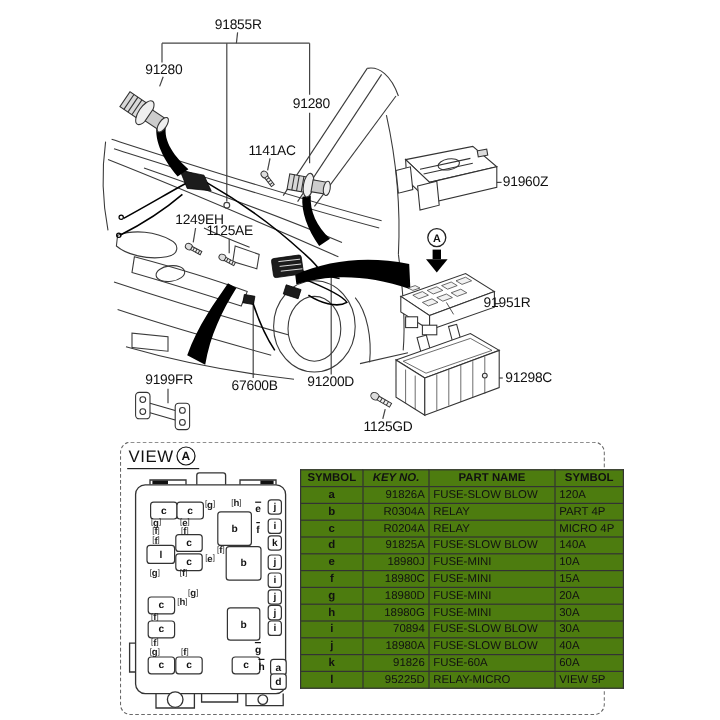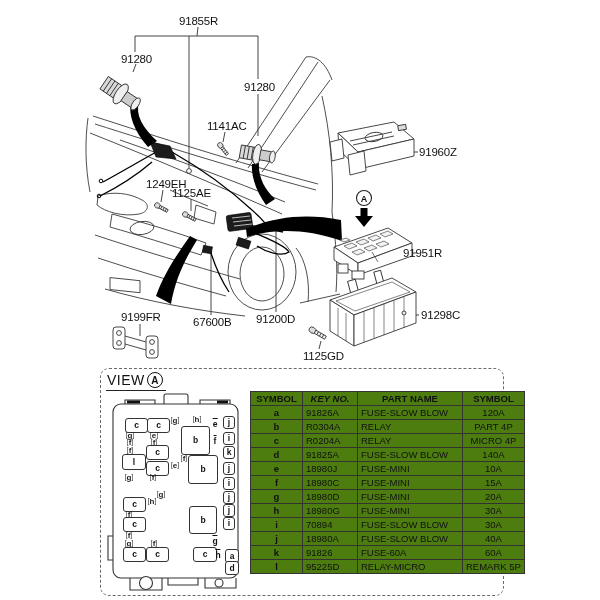--- a/index.html
+++ b/index.html
@@ -25,23 +25,23 @@
   .cell-br::after{content:"]";font-size:6.5px;font-weight:normal;vertical-align:1px;}
   .cell-ov{position:absolute;transform:translate(-50%,-50%);font-size:8.5px;font-weight:bold;color:#111;
            line-height:1;border-top:1px solid #111;padding-top:0.5px;}
   
   table.parts{position:absolute;left:250px;top:391px;border-collapse:collapse;table-layout:fixed;
               font-size:9.5px;color:#111;background:#4d7c0f;}
   table.parts th, table.parts td{border:1px solid #333;height:13px;padding:0 3px;line-height:1;
               overflow:hidden;white-space:nowrap;}
   table.parts th{font-weight:bold;text-align:center;font-size:9.5px;}
   td.c-sym{text-align:center;font-weight:bold;}
-  td.c-key{text-align:left;}
+  td.c-key{text-align:right;}
   td.c-name{text-align:left;padding-left:5px;}
-  td.c-rem{text-align:center;}
+  td.c-rem{}
 </style>
 </head>
 <body>
 
 <div class="stage">
 
   <div class="view-panel"></div>
 
   <svg width="600" height="600" viewBox="0 0 600 600">
     <g stroke="#444" stroke-width="1" fill="none">
@@ -375,18 +375,18 @@
         <tr>
           <td class="c-sym">k</td>
           <td class="c-key">91826</td>
           <td class="c-name">FUSE-60A</td>
           <td class="c-rem">60A</td>
         </tr>
         <tr>
           <td class="c-sym">l</td>
           <td class="c-key">95225D</td>
           <td class="c-name">RELAY-MICRO</td>
-          <td class="c-rem">REMARK 5P</td>
+          <td class="c-rem">VIEW 5P</td>
         </tr>
       </tbody>
   </table>
 
 </div>
 
 </body></html>

